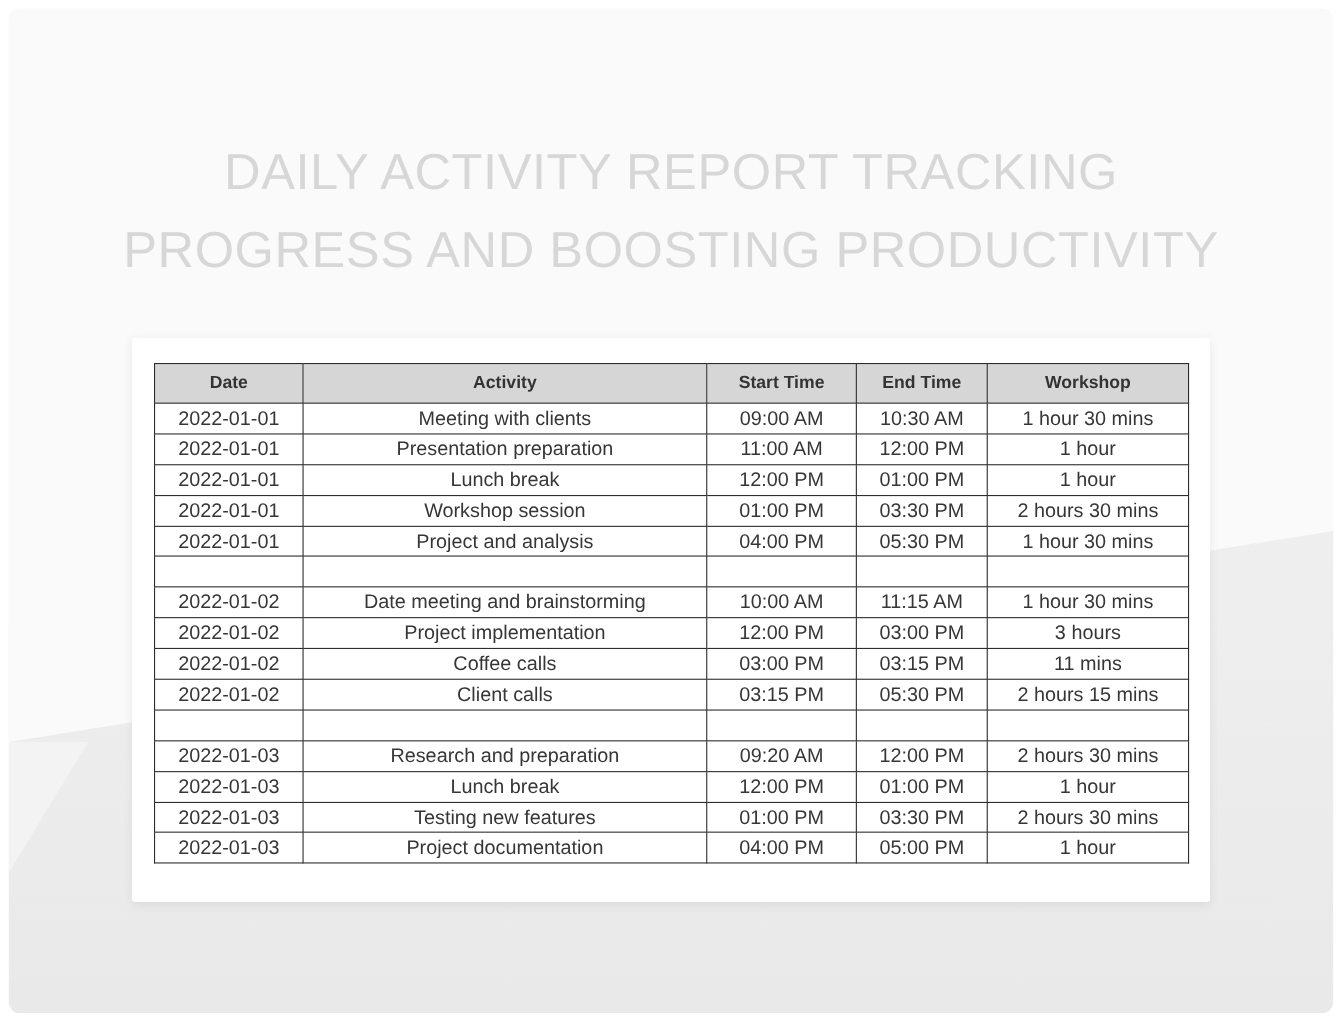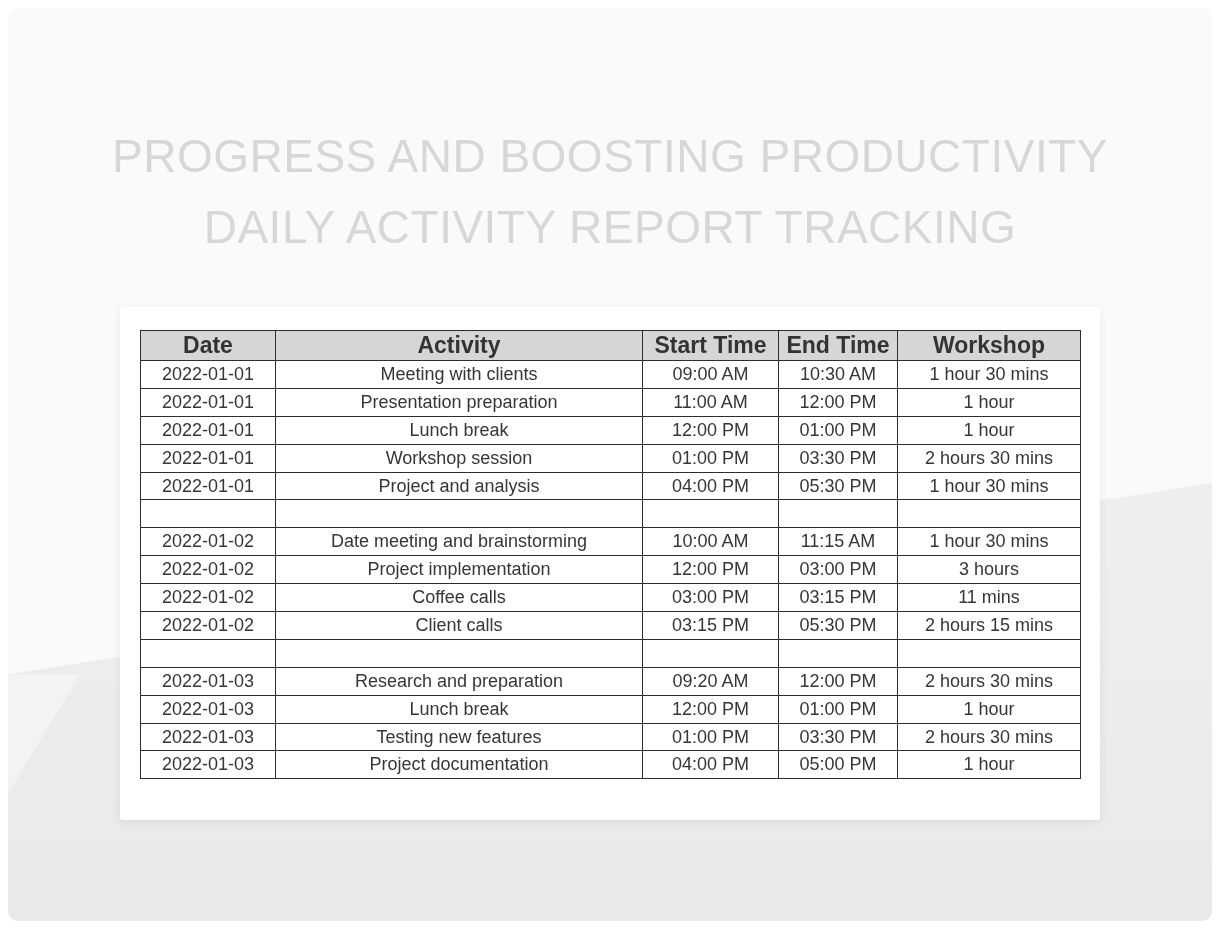--- a/index.html
+++ b/index.html
@@ -56,23 +56,23 @@
   table.activity th, table.activity td {
     border: 1.5px solid #2d2d2d;
     text-align: center;
     vertical-align: middle;
     overflow: hidden;
     white-space: nowrap;
   }
   table.activity th {
     background: #d6d6d6;
     color: #333333;
-    font-size: 23px;
+    font-size: 16px;
     font-weight: 700;
-    height: 26px;
+    height: 36px;
     padding: 1px 4px;
   }
   table.activity td {
     background: #ffffff;
     color: #363636;
     font-size: 18px;
     font-weight: 400;
     height: 27.9px;
     padding: 1px 4px;
   }
@@ -83,22 +83,22 @@
   col.c-duration { width: 183px; }
 </style>
 </head>
 <body>
 
 <div class="canvas">
   <div class="bg-upper"></div>
   <div class="bg-corner"></div>
 
   <div class="title">
+    <div>DAILY ACTIVITY REPORT TRACKING</div>
     <div>PROGRESS AND BOOSTING PRODUCTIVITY</div>
-    <div>DAILY ACTIVITY REPORT TRACKING</div>
   </div>
 
   <div class="card">
     <table class="activity">
       <colgroup>
         <col class="c-date">
         <col class="c-activity">
         <col class="c-start">
         <col class="c-end">
         <col class="c-duration">

